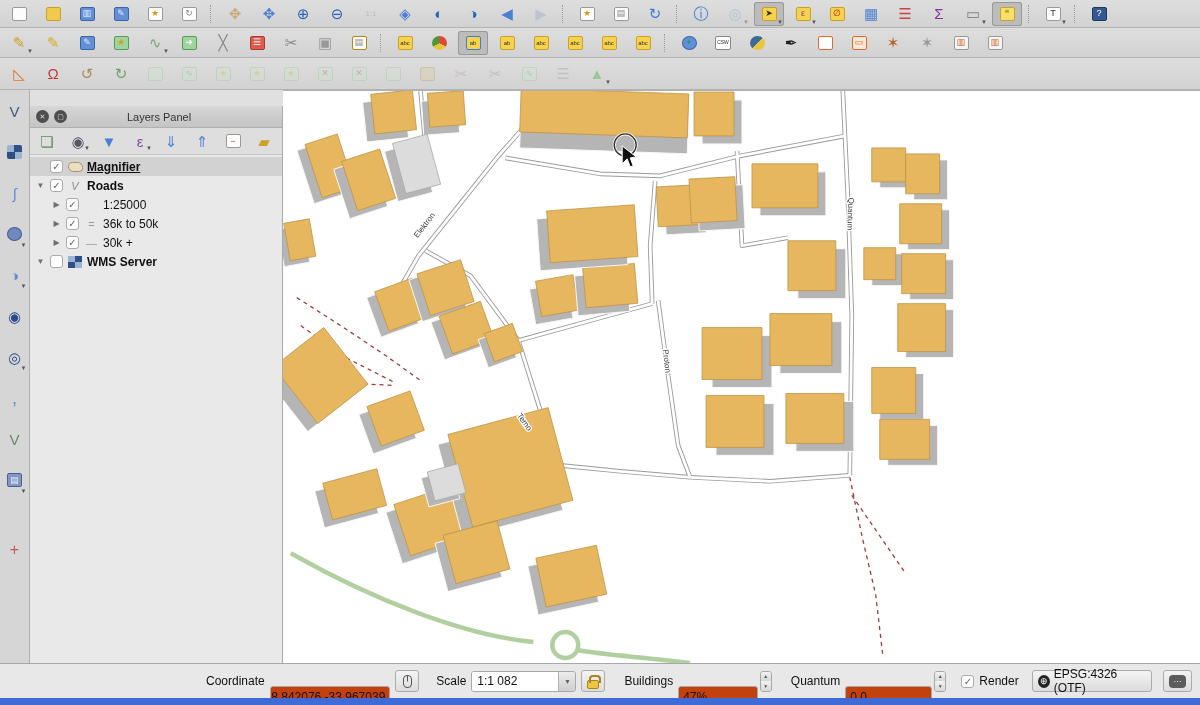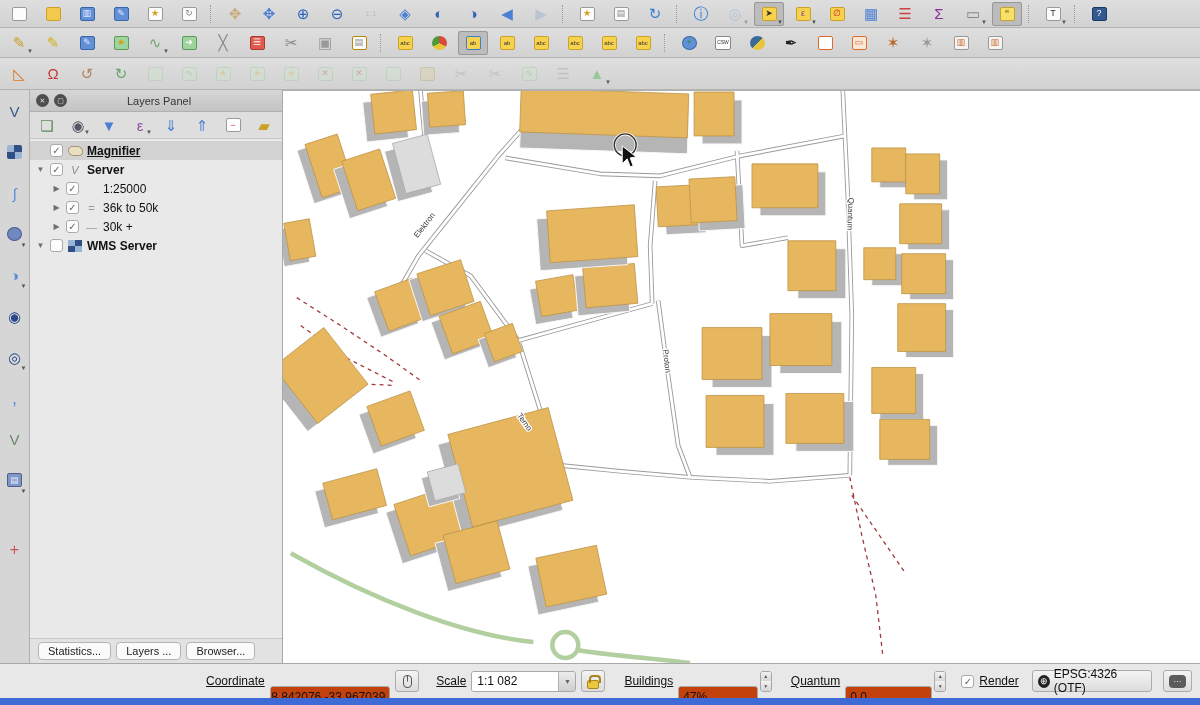--- a/index.html
+++ b/index.html
@@ -21,21 +21,21 @@
   .dd { position:absolute; right:1px; bottom:1px; font-size:6px; color:#555; }
   .sep { width:4px; height:18px; border-left:1px dotted #9a9a9a; margin:0 2px; flex:0 0 auto; }
 
   
   #middle { flex:1 1 auto; display:flex; min-height:0; }
   #left-toolbar { width:30px; background:#d6d6d6; border-right:1px solid #b0b0b0;
                   display:flex; flex-direction:column; align-items:center; padding-top:6px; gap:11px; }
   #left-toolbar .tbtn { width:26px; height:30px; }
 
   
-  #dock { width:253px; background:#e6e6e6; border-right:1px solid #a8a8a8; display:flex; flex-direction:column; }
+  #dock { width:253px; background:#e6e6e6; border-right:1px solid #a8a8a8; display:flex; flex-direction:column;margin-top:16px; }
   .dock-header { height:22px; display:flex; align-items:center; gap:5px; padding:0 6px;
                  background:linear-gradient(#d6d6d6,#c4c4c4); border-bottom:1px solid #b0b0b0; }
   .dock-circle { width:13px; height:13px; border-radius:50%; background:#4e4e4e; color:#ddd;
                  font-size:7px; display:flex; align-items:center; justify-content:center; }
   .dock-title { flex:1; text-align:center; font-size:11px; color:#333; margin-right:30px; }
   .dock-toolbar { height:27px; display:flex; align-items:center; gap:5px; padding:0 4px;
                   border-bottom:1px solid #c6c6c6; background:#dedede; }
   .dock-toolbar .tbtn { width:26px; height:22px; }
   #layer-tree { flex:1; background:#e9e9e9; padding-top:2px; overflow:hidden; font-size:12px; color:#111; }
   .tree-row { display:flex; align-items:center; height:19px; padding-left:4px; gap:3px; }
@@ -55,21 +55,21 @@
   .dock-tab { padding:2px 9px; background:#fafafa; border:1px solid #b4b4b4; border-radius:4px;
               font-size:11px; color:#222; white-space:nowrap; }
 
   
   #map-wrap { flex:1; background:#ffffff; position:relative; border-top:1px solid #b0b0b0; }
   #map-svg { width:100%; height:100%; display:block; }
 
   
   #statusbar { height:35px; flex:0 0 auto; background:#e8e8e8; border-top:1px solid #a8a8a8;
                display:flex; align-items:center; gap:5px; padding:0 8px; font-size:12px; color:#111; }
-  .sb-label { white-space:nowrap;text-decoration:underline; }
+  .sb-label { white-space:nowrap; }
   .sb-field { height:21px; background:#c2410c; border:1px solid #a8a8a8; border-radius:3px;
               display:flex; align-items:center; padding:0 4px; font-size:12px; overflow:hidden;margin-top:31px; }
   .sb-field.right { justify-content:flex-end; }
   .combo { display:flex; height:21px; border:1px solid #a8a8a8; border-radius:3px; overflow:hidden; }
   .combo-text { background:#fff; display:flex; align-items:center; padding:0 5px; flex:1; }
   .combo-btn { width:17px; background:linear-gradient(#ececec,#cfcfcf); border-left:1px solid #b0b0b0;
                display:flex; align-items:center; justify-content:center; font-size:7px; color:#666; }
   .spin { width:13px; height:21px; display:flex; flex-direction:column; border:1px solid #a8a8a8;
           border-radius:3px; overflow:hidden; margin-left:-3px; }
   .spin span { flex:1; background:linear-gradient(#f2f2f2,#d6d6d6); font-size:5px; color:#555;
@@ -433,21 +433,21 @@
               <span class="icon-polygon"></span>
             </span>
             <span class="lbl-bold lbl-underline">Magnifier</span>
           </div>
           <div class="tree-row">
             <span class="tw">▼</span>
             <span class="cb">✓</span>
             <span class="licon">
               <span class="icon-line">V</span>
             </span>
-            <span class="lbl-bold">Server</span>
+            <span class="lbl-bold">Roads</span>
           </div>
           <div class="tree-row">
             <span class="tw"></span>
             <span class="tw">▶</span>
             <span class="cb">✓</span>
             <span class="licon"></span>
             <span>1:25000</span>
           </div>
           <div class="tree-row">
             <span class="tw"></span>
@@ -468,25 +468,20 @@
             <span>30k +</span>
           </div>
           <div class="tree-row">
             <span class="tw">▼</span>
             <span class="cb"></span>
             <span class="licon">
               <span class="icon-raster"></span>
             </span>
             <span class="lbl-bold">WMS Server</span>
           </div>
-        </div>
-      <div class="dock-tabs" id="dock-tabs">
-          <span class="dock-tab">Statistics...</span>
-          <span class="dock-tab">Layers ...</span>
-          <span class="dock-tab">Browser...</span>
         </div>
     </div>
 
     <div id="map-wrap">
       <svg id="map-svg" viewBox="0 0 917 573">
           <polyline points="255,20 215,65 175,115 135,165 112,205 100,245" fill="none" stroke="#9a9a9a" stroke-width="4.6" stroke-linejoin="round"></polyline>
           <polyline points="222,67 317,83 377,85 457,65 562,45" fill="none" stroke="#9a9a9a" stroke-width="4.6" stroke-linejoin="round"></polyline>
           <polyline points="372,90 367,155 369,213" fill="none" stroke="#9a9a9a" stroke-width="4.6" stroke-linejoin="round"></polyline>
           <polyline points="560,0 565,105 569,225 567,385" fill="none" stroke="#9a9a9a" stroke-width="4.6" stroke-linejoin="round"></polyline>
           <polyline points="375,210 385,285 395,355 407,387" fill="none" stroke="#9a9a9a" stroke-width="4.6" stroke-linejoin="round"></polyline>

